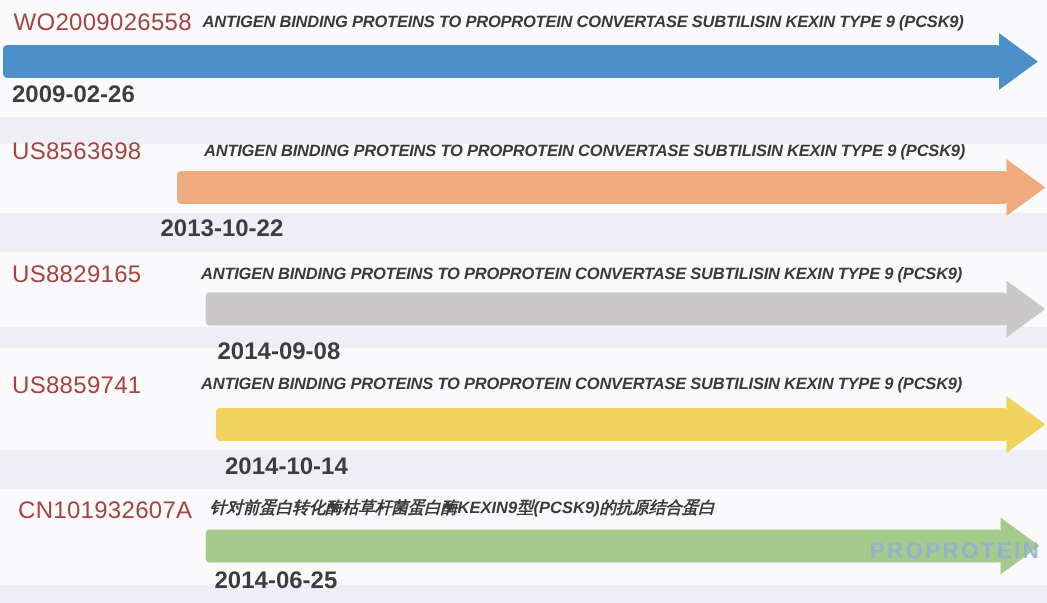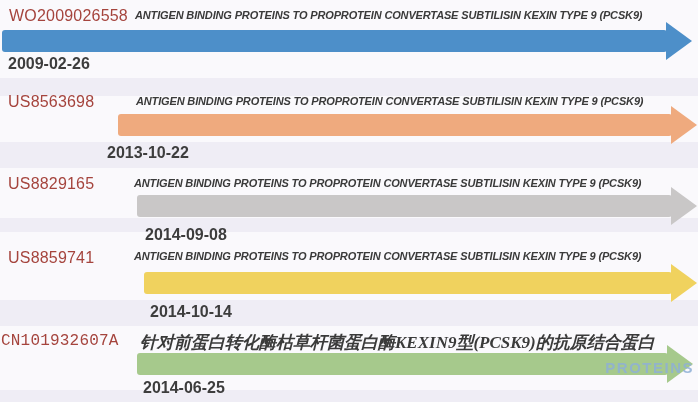--- a/index.html
+++ b/index.html
@@ -15,40 +15,40 @@
   .b4{top:300px;height:26px;}
   .b5{top:390px;height:12px;}
 
   .patent{
     position:absolute;font-size:16px;color:#a5443d;letter-spacing:.2px;white-space:nowrap;
   }
   .title{
     position:absolute;font-size:11px;font-weight:bold;font-style:italic;color:#3a3a3a;
     white-space:nowrap;letter-spacing:-0.15px;
   }
-  .title-cn{font-size:17px;letter-spacing:0;font-family:Liberation Serif, serif;}
+  .title-cn{font-size:11px;letter-spacing:0;}
   .date{
     position:absolute;font-size:16px;font-weight:600;color:#3d3d3d;white-space:nowrap;
   }
   .arrow{position:absolute;height:38px;display:block;}
 
   
   .p1{left:9px;top:7px;}   .t1{left:135px;top:9px;}
   .a1{left:2px;top:22px;}  .d1{left:8px;top:55px;}
   
   .p2{left:8px;top:93px;}  .t2{left:136px;top:95px;}
   .a2{left:118px;top:106px;} .d2{left:107px;top:144px;}
   
   .p3{left:8px;top:175px;} .t3{left:134px;top:177px;}
   .a3{left:137px;top:187px;} .d3{left:145px;top:226px;}
   
   .p4{left:8px;top:249px;} .t4{left:134px;top:250px;}
   .a4{left:144px;top:264px;} .d4{left:150px;top:303px;}
   
-  .p5{left:1px;top:332px;font-family:Liberation Mono, monospace;} .t5{left:140px;top:331px;}
+  .p5{left:12px;top:332px;} .t5{left:140px;top:331px;}
   .a5{left:137px;top:345px;} .d5{left:143px;top:379px;}
 
   .wm{
     position:absolute;right:4px;top:360px;text-align:center;
     color:#8fb0d6;opacity:.85;pointer-events:none;
   }
   .wm1{font-size:15px;font-weight:bold;letter-spacing:1.5px;line-height:1.1;}
   .wm2{font-size:10.5px;letter-spacing:1.5px;color:#9fb6cf;}
 </style>
 </head>
@@ -94,14 +94,14 @@
 
 <span class="patent p5">CN101932607A</span>
 <span class="title title-cn t5">针对前蛋白转化酶枯草杆菌蛋白酶KEXIN9型(PCSK9)的抗原结合蛋白</span>
 <svg class="arrow a5" width="556" height="38" viewBox="0 0 556 38">
   <rect x="0" y="8" width="531" height="22" rx="3" fill="#a6c98c"></rect>
   <polygon points="530,0 556,19 530,38" fill="#a6c98c"></polygon>
 </svg>
 <span class="date d5">2014-06-25</span>
 
 <div class="wm">
-  <div class="wm1">PROTEINS</div>
+  <div class="wm1">PROPROTEIN</div>
 </div>
 
 </body></html>

